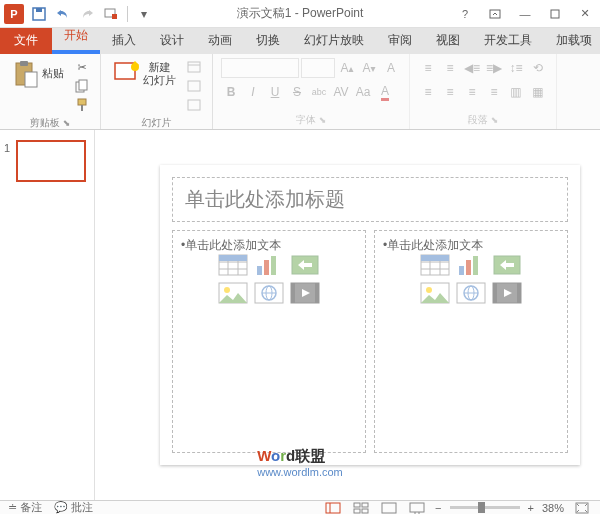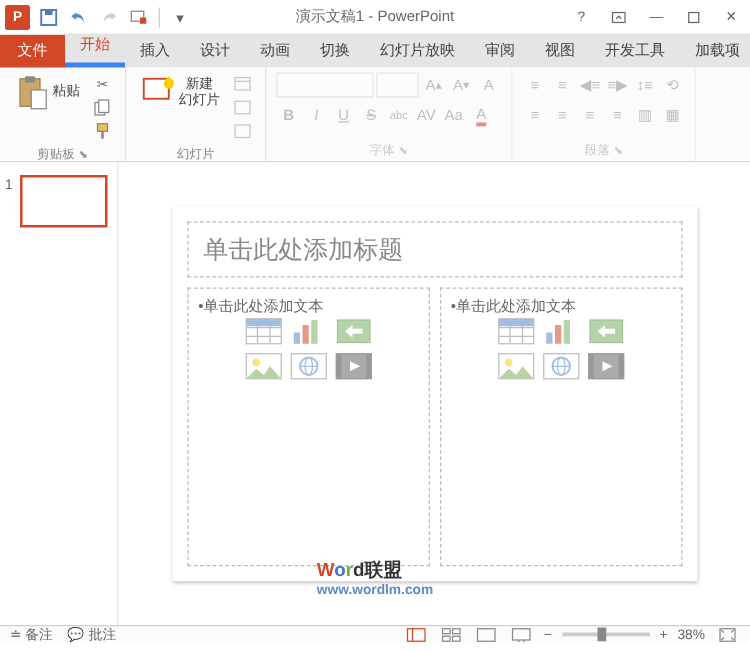--- a/index.html
+++ b/index.html
@@ -25,21 +25,21 @@
 .big-btn-label{font-size:11px;color:#444;text-align:center;line-height:1.2}
 .small-btns{display:flex;flex-direction:column;gap:1px}
 .small-btn{width:20px;height:18px;display:flex;align-items:center;justify-content:center;cursor:pointer;color:#666;font-size:11px}
 .font-row{display:flex;gap:2px;align-items:center;margin-bottom:2px}
 .font-btn{width:20px;height:20px;display:flex;align-items:center;justify-content:center;cursor:pointer;font-size:12px;color:#777}
 .disabled{opacity:.45}
 .content-area{display:flex;height:calc(100% - 28px - 26px - 76px - 22px);background:#fff}
 .slide-panel{width:95px;background:#fff;border-right:1px solid #e0e0e0;padding:10px 8px}
 .slide-thumb{border:2px solid #d24726;width:70px;height:42px;background:#fff;margin-left:8px;position:relative}
 .slide-num{position:absolute;left:-14px;top:0;font-size:11px;color:#666}
-.canvas{flex:1;background:#fff;display:flex;align-items:center;justify-content:center;padding:20px;overflow:hidden}
+.canvas{flex:1;background:#fff;display:flex;align-items:center;justify-content:flex-end;padding:20px;overflow:hidden}
 .slide{width:420px;height:300px;background:#fff;box-shadow:0 1px 3px rgba(0,0,0,.25);padding:12px;display:flex;flex-direction:column;gap:8px}
 .placeholder{border:1px dashed #bbb;padding:8px 12px}
 .title-ph{font-size:20px;color:#888}
 .content-row{display:flex;gap:8px;flex:1}
 .content-ph{flex:1;border:1px dashed #bbb;padding:6px 8px;display:flex;flex-direction:column}
 .content-ph-text{font-size:12px;color:#666;}
 .ph-icons{display:flex;flex-wrap:wrap;gap:6px;justify-content:center;align-self:center;width:110px}
 .ph-icon{width:30px;height:22px;opacity:.55}
 .statusbar{height:14px;background:#fbfbfb;border-top:1px solid #d0d0d0;display:flex;align-items:center;padding:0 8px;font-size:11px;color:#666;gap:12px}
 .sb-right{margin-left:auto;display:flex;align-items:center;gap:8px}
@@ -377,14 +377,14 @@
         <svg width="14" height="12">
           <rect x="1" y="1" width="12" height="10" fill="none" stroke="#888"></rect>
           <path d="M4 4l-2-2M10 4l2-2M4 8l-2 2M10 8l2 2" stroke="#888"></path>
         </svg>
       </div>
   </div>
 </div>
 
 <div class="watermark">
   <span class="wm1">W</span><span class="wm2">o</span><span class="wm3">r</span><span class="wm4">d</span><span class="wm4">联盟</span>
-  <div style="font-size:11px;text-align:center;color:#5a8ac8;font-weight:bold">www.wordlm.com</div>
+  <div style="font-size:11px;text-align:center;color:#5a8ac8;font-weight:normal">www.wordlm.com</div>
 </div>
 
 </body></html>

